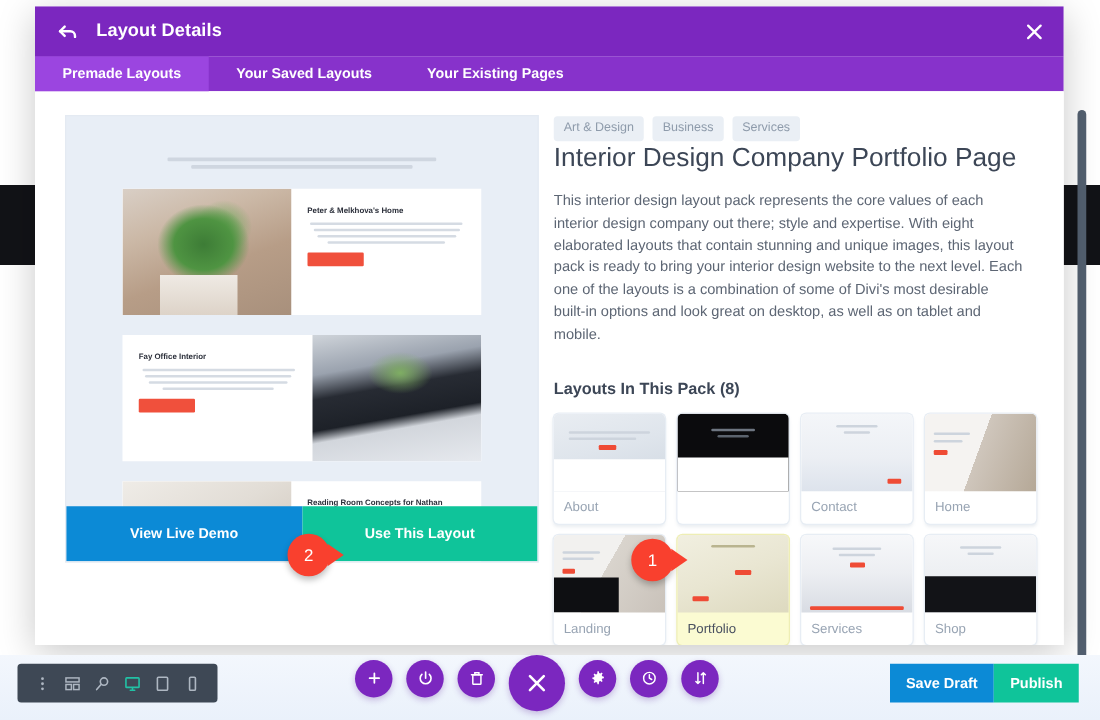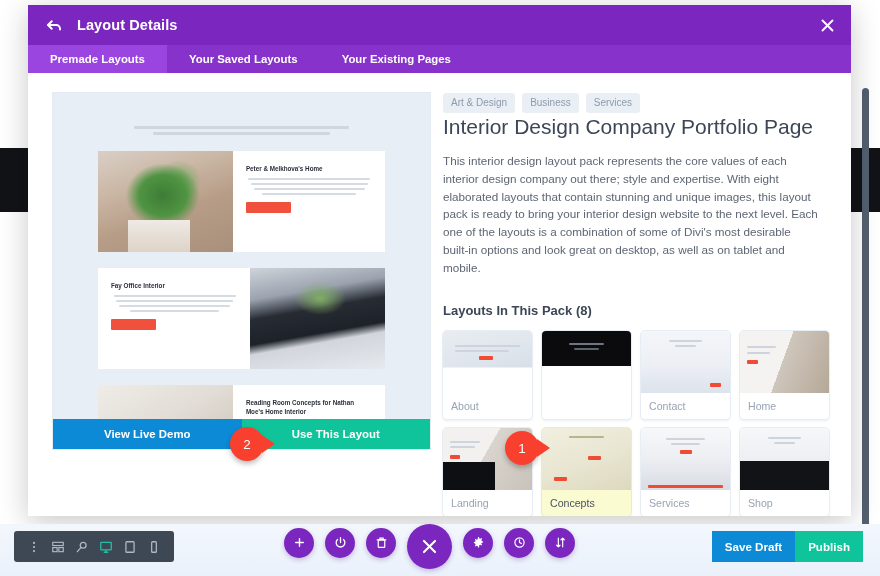--- a/index.html
+++ b/index.html
@@ -92,21 +92,21 @@
   .ph-vase {
     background:
       radial-gradient(ellipse 30% 26% at 52% 30%, #7fae63 0%, rgba(127,174,99,0) 64%),
       linear-gradient(170deg,#cfd4da 0%,#9aa2ae 26%,#272b33 42%,#1d2128 62%,#d2d6dc 70%,#e6e9ee 100%);
   }
   .ph-bed {
     background:linear-gradient(150deg,#efece7 0%,#e2ddd6 40%,#d3cbc1 70%,#c7bdb1 100%);
   }
 
   .pv-action {
-    position:absolute; left:0; right:0; bottom:0; height:30px; display:flex;border-radius:13px;
+    position:absolute; left:0; right:0; bottom:0; height:44px; display:flex;border-radius:13px;
   }
   .pv-action .blue { flex:1; background:#0c8ad6; display:flex; align-items:center; justify-content:center; cursor:pointer; }
   .pv-action .green{ flex:1; background:#0fc49a; display:flex; align-items:center; justify-content:center; cursor:pointer; }
   .pv-action span { color:#fff; font-size:11.4px; font-weight:bold; }
 
   
   .detail-col { flex:1; padding:20px 22px 0 11px; }
   .chips { display:flex; gap:7px; margin-bottom:2px; }
   .chip {
     background:#eaeff5; color:#8e9bab; font-size:10px; padding:4px 8px 5px;
@@ -347,21 +347,21 @@
             </div>
             <div class="lname">Landing</div>
           </div>
 
           <div class="lcard selected">
             <div class="lthumb t-portfolio">
               <div class="tbar" style="top:12%;left:30%;right:30%;background:#b9b48f"></div>
               <div class="tred" style="left:52%;top:44%;width:14%"></div>
               <div class="tred" style="left:14%;bottom:16%;width:14%"></div>
             </div>
-            <div class="lname">Concepts</div>
+            <div class="lname">Portfolio</div>
           </div>
 
           <div class="lcard">
             <div class="lthumb t-services">
               <div class="tbar" style="top:16%;left:28%;right:28%"></div>
               <div class="tbar" style="top:24%;left:34%;right:34%"></div>
               <div class="tred" style="left:44%;top:34%;width:13%"></div>
               <div class="tred" style="left:8%;bottom:4%;right:8%;height:3px"></div>
             </div>
             <div class="lname">Services</div>

